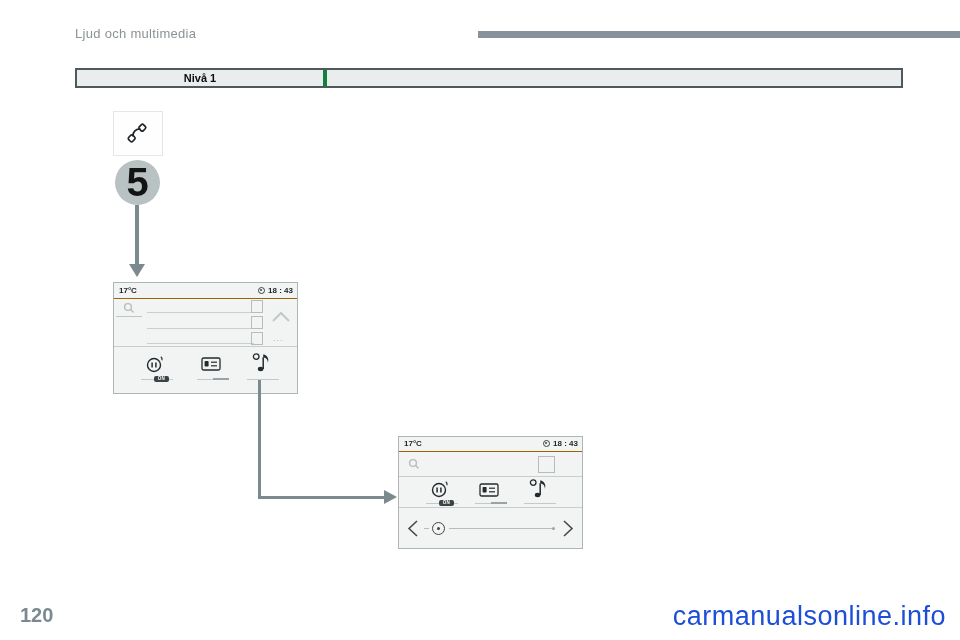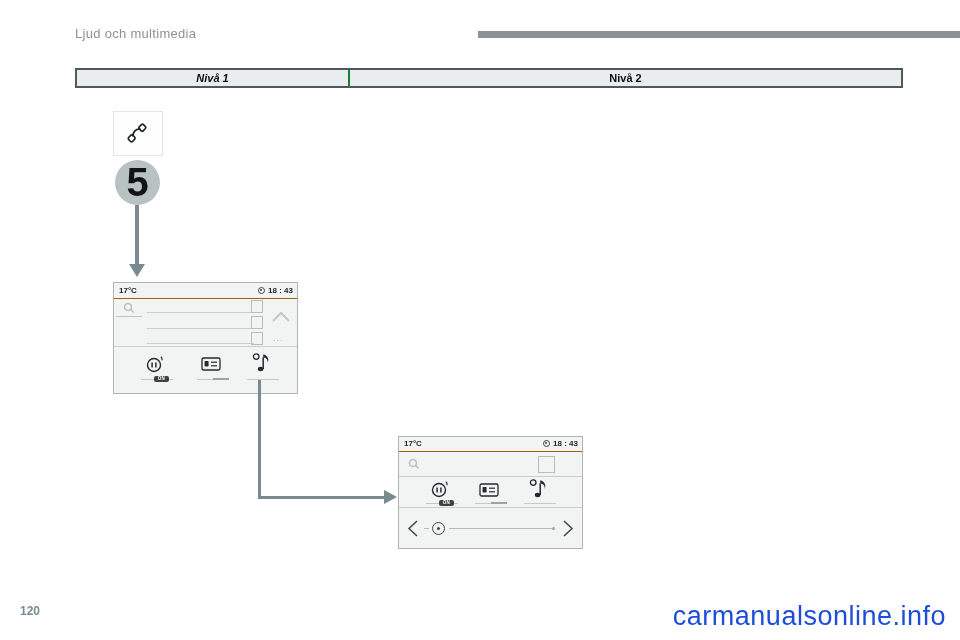--- a/index.html
+++ b/index.html
@@ -4,21 +4,21 @@
 <style>
   * { margin:0; padding:0; box-sizing:border-box; }
   html,body { width:960px; height:640px; background:#fff; font-family:"Liberation Sans", sans-serif; overflow:hidden; }
   .page { position:relative; width:960px; height:640px; background:#fff; }
 
   .section-title { position:absolute; left:75px; top:26px; font-size:13px; color:#8b9295; letter-spacing:.3px; }
   .accent-bar { position:absolute; left:478px; top:31px; width:482px; height:7px; background:#87929a; }
 
   .levels-table { position:absolute; left:75px; top:68px; width:828px; height:20px; display:flex; border:2px solid #4f585c; background:#e9eded; }
   .levels-table .cell { font-size:11px; font-weight:bold; color:#0b0e0f; text-align:center; line-height:16px; }
-  .cell-1 { width:273px; border-right:2px solid #15803d;font-style:italic; }
+  .cell-1 { width:250px; border-right:4px solid #15803d; }
   .cell-2 { flex:1; }
 
   .phone-box { position:absolute; left:113px; top:111px; width:50px; height:45px; background:#fefefe; border:1px solid #e3e7e7; display:flex; align-items:center; justify-content:center; }
 
   .chapter-badge { position:absolute; left:115px; top:160px; width:45px; height:45px; border-radius:50%; background:#b9c2c2; display:flex; align-items:center; justify-content:center; }
   .chapter-badge .num { font-size:40px; font-weight:bold; color:#121414; line-height:45px; }
 
   .arrow-shaft-v { position:absolute; background:#7b8a8e; }
   .arrow-head-down { position:absolute; width:0; height:0; border-left:8px solid transparent; border-right:8px solid transparent; border-top:13px solid #7b8a8e; }
   .arrow-head-right { position:absolute; width:0; height:0; border-top:7px solid transparent; border-bottom:7px solid transparent; border-left:13px solid #7b8a8e; }
@@ -32,36 +32,35 @@
   .gear::after { content:""; position:absolute; left:1.2px; top:1.2px; width:2px; height:2px; background:#3a4345; border-radius:50%; }
 
   .hline { position:absolute; height:1px; background:#c9ced0; }
   .sq { position:absolute; width:12px; height:13px; border:1.5px solid #b6bdbe; background:transparent; }
   .dots { position:absolute; font-size:9px; color:#b0b8b9; letter-spacing:1px; line-height:6px; }
 
   .icon-underline { position:absolute; height:1px; background:#c3c9ca; width:32px; }
   .icon-underline-dark { position:absolute; height:2px; background:#9aa3a5; width:16px; }
   .on-badge { position:absolute; width:15px; height:6px; background:#3a4345; border-radius:2px; color:#fff; font-size:4.5px; font-weight:bold; text-align:center; line-height:6px; letter-spacing:.3px; }
 
-  .page-number { position:absolute; left:20px; top:604px; font-size:12px; font-weight:bold; color:#7a8a91; }
+  .page-number { position:absolute; left:20px; top:604px; font-size:20px; font-weight:bold; color:#7a8a91; }
   .watermark { position:absolute; right:14px; top:601px; font-size:27px; color:#1d4ed8; letter-spacing:.5px; }
 
   svg { display:block; }
 </style>
 </head>
 <body>
 
 <div class="page">
 
   <div class="section-title">Ljud och multimedia</div>
   <div class="accent-bar"></div>
 
   <div class="levels-table">
     <div class="cell cell-1">Nivå 1</div>
-    <div class="cell cell-2">Nivå 2</div>
   </div>
 
   <div class="phone-box">
     <span>
       <svg width="28" height="28" viewBox="0 0 40 40">
         <g transform="rotate(-45 20 20)" fill="none" stroke="#1d2426" stroke-width="2.4" stroke-linecap="round" stroke-linejoin="round">
           <rect x="5" y="14" width="8.5" height="8" rx="2.4"></rect>
           <rect x="26.5" y="14" width="8.5" height="8" rx="2.4"></rect>
           <path d="M13 16.5 c4.5-3.6 9.5-3.6 14 0"></path>
         </g>

